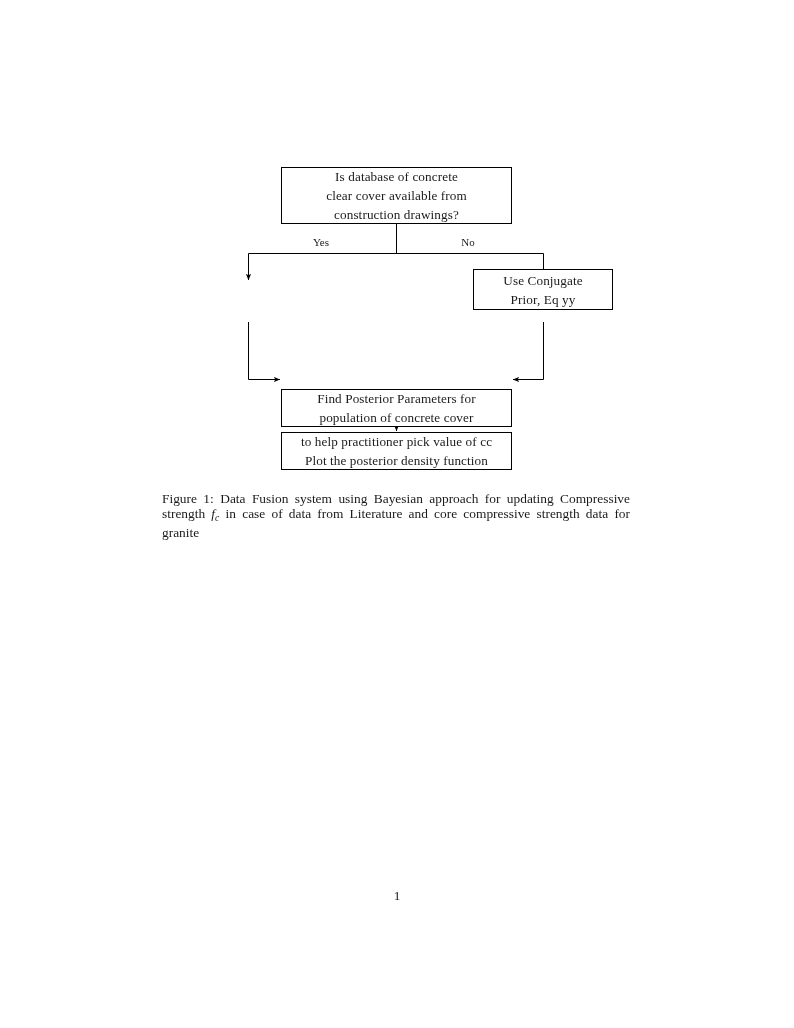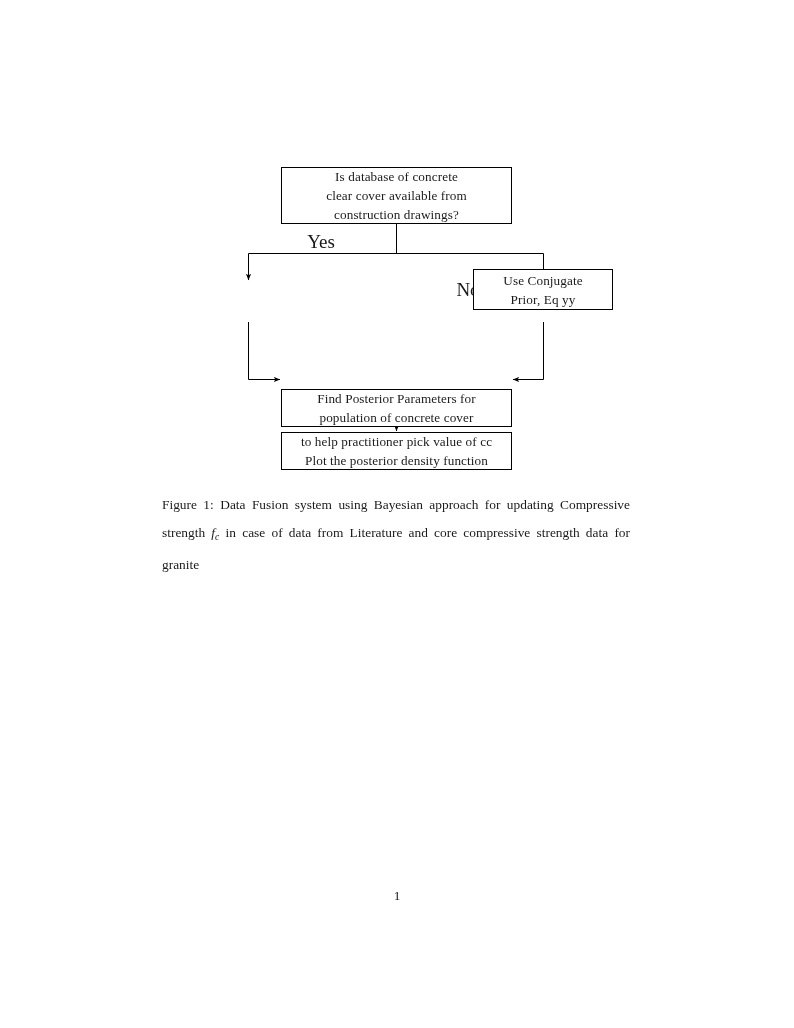--- a/index.html
+++ b/index.html
@@ -57,37 +57,37 @@
   .node-box .ln { display: block; white-space: nowrap; }
 
   #node-question { left: 281px; top: 167px; width: 231px; height: 57px; }
   #node-jeffreys  { left: 179px; top: 281px; width: 139px; height: 41px; }
   #node-conjugate { left: 473px; top: 269px; width: 140px; height: 41px; }
   #node-posterior { left: 281px; top: 357px; width: 231px; height: 38px; margin-top: 32px; }
   #node-plot      { left: 281px; top: 432px; width: 231px; height: 38px; }
 
   .edge-label {
     position: absolute;
-    font-size: 19px;
+    font-size: 11px;
     line-height: 16px;
     color: #1a1a1a;
     white-space: nowrap;
     text-align: center;
   }
   #label-yes { left: 291px; top: 234px; width: 60px; }
-  #label-no  { left: 438px; top: 234px; width: 60px; margin-top: 48px; }
+  #label-no  { left: 438px; top: 234px; width: 60px; }
 
   
   #caption {
     position: absolute;
     left: 162px;
     top: 491px;
     width: 468px;
     font-size: 13.4px;
-    line-height: 28px;
+    line-height: 15px;
     text-align: justify;
     color: #1a1a1a;
   }
   #caption .math-italic {
     font-style: italic;
     font-family: "Liberation Serif", "DejaVu Serif", serif;
   }
   #caption .math-sub {
     font-style: italic;
     font-size: 9.6px;

